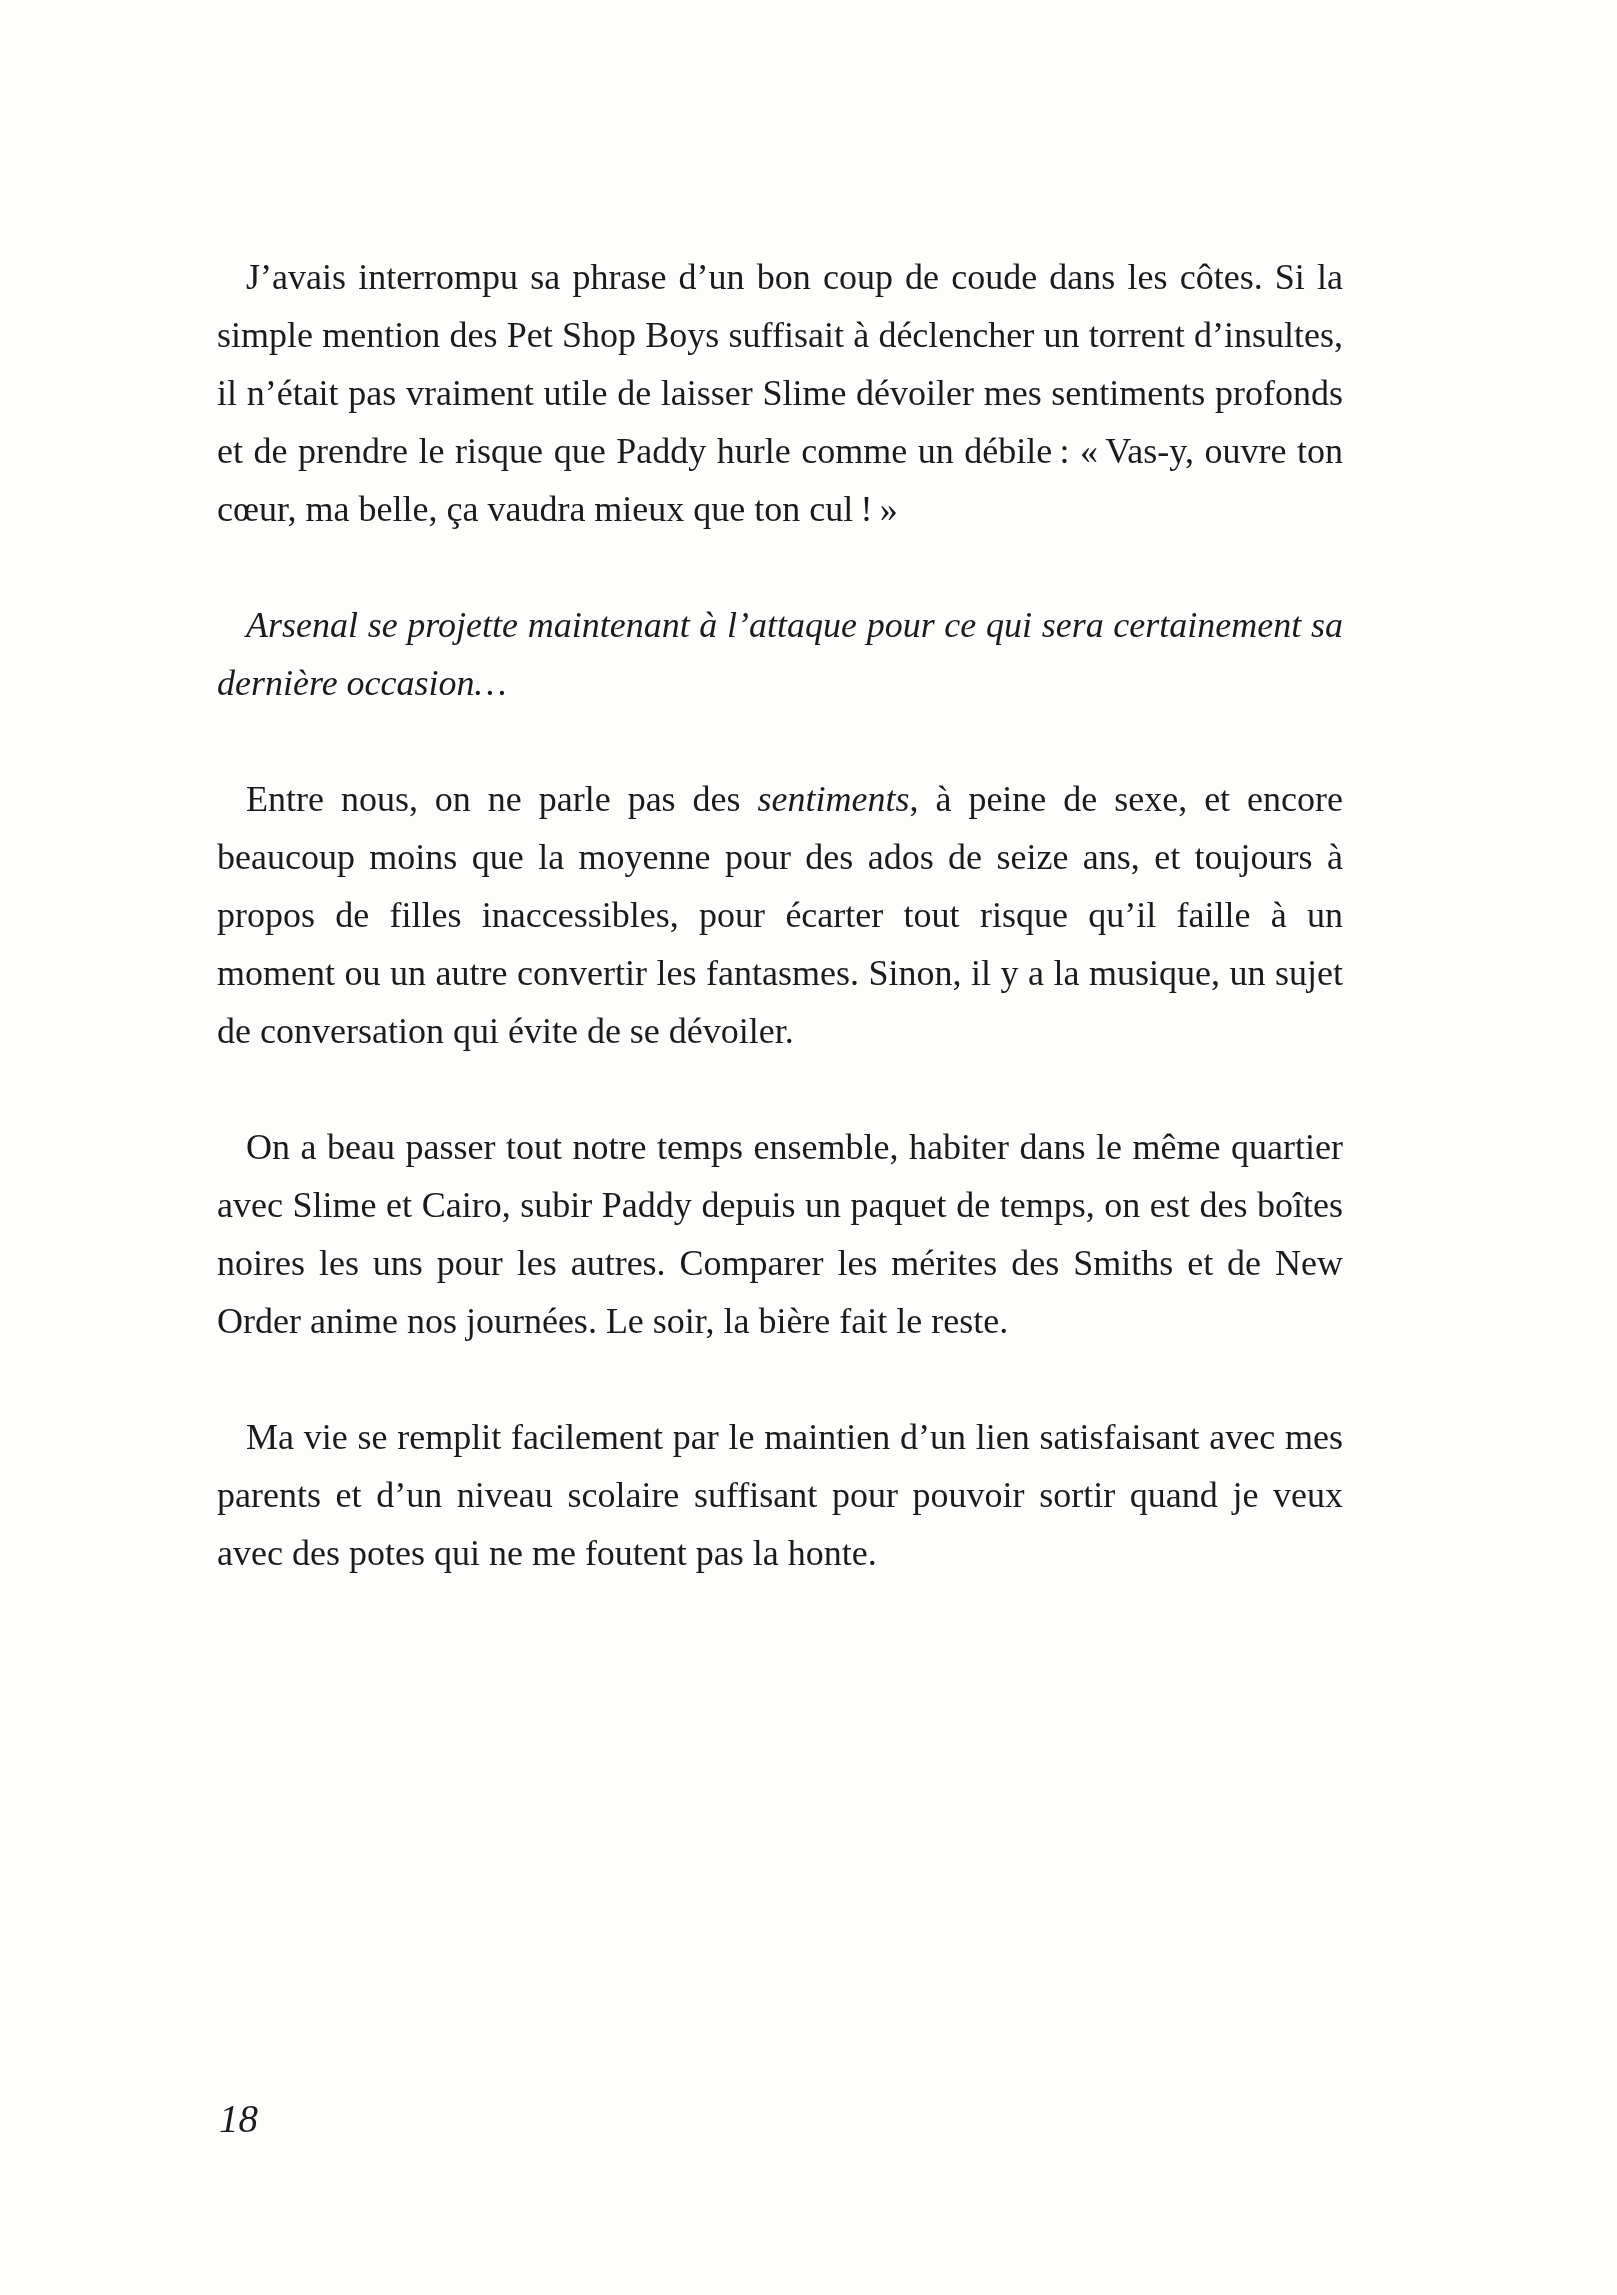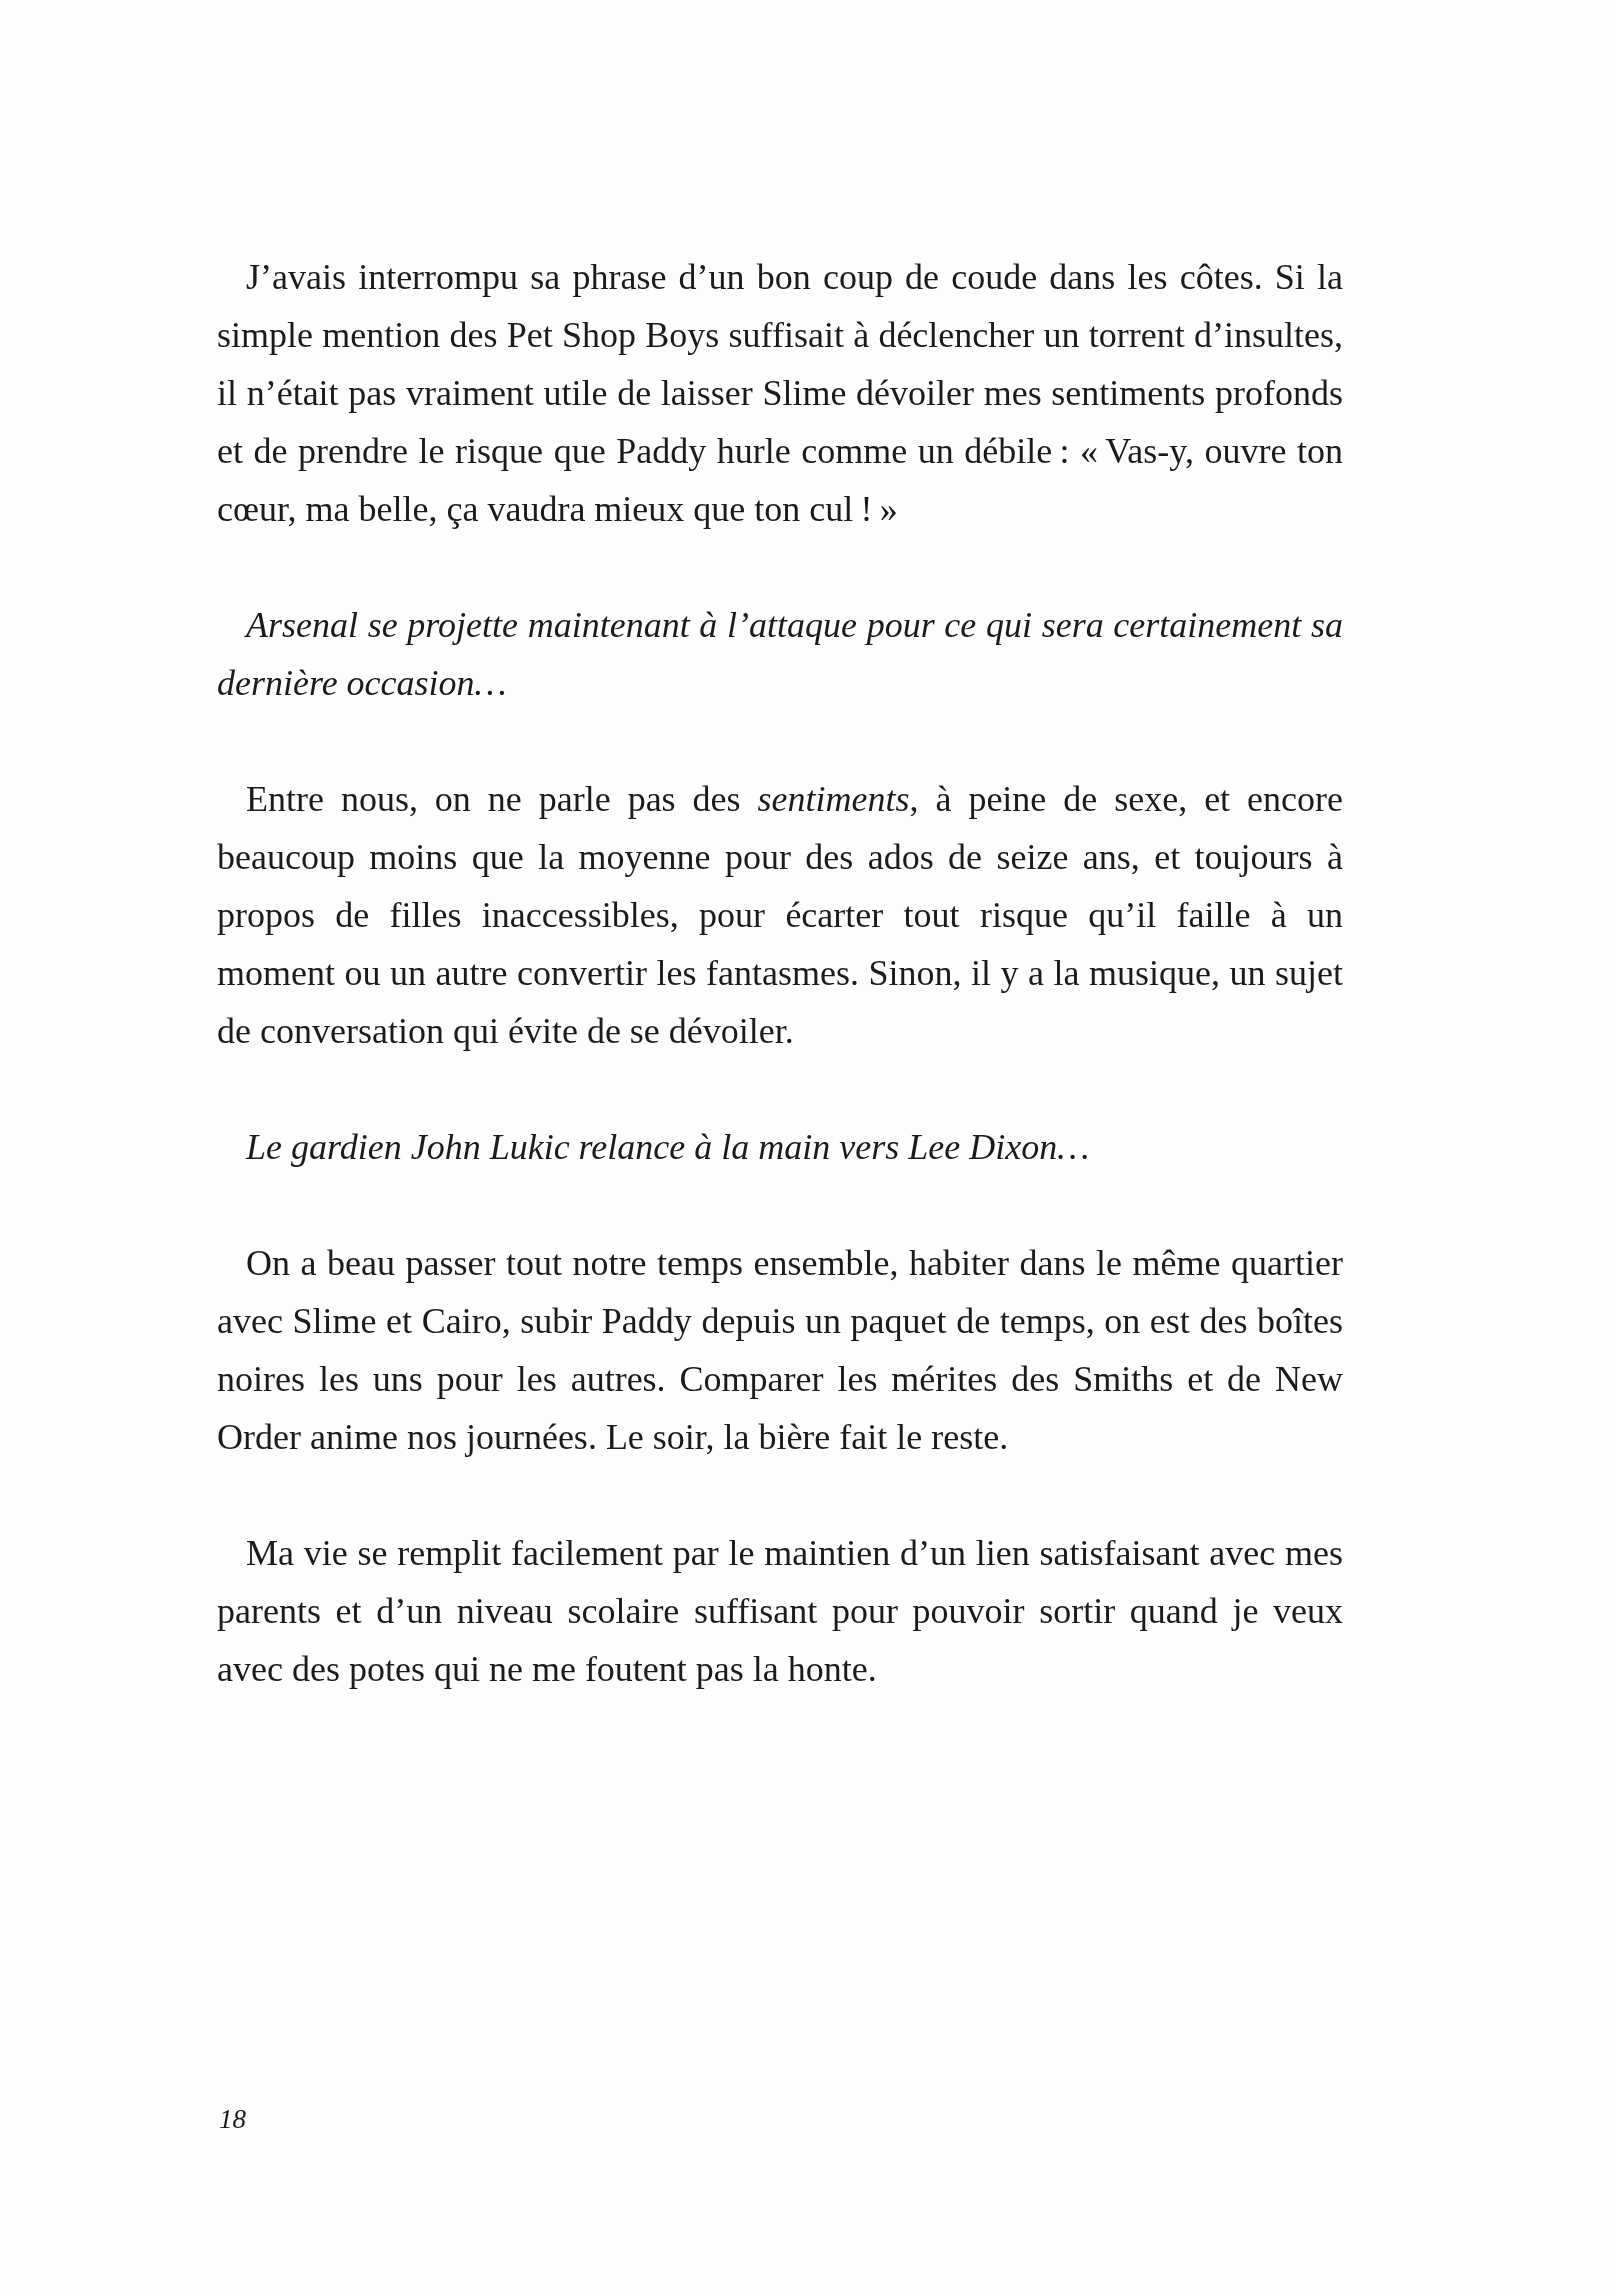--- a/index.html
+++ b/index.html
@@ -39,37 +39,36 @@
   p.commentary {
     font-style: italic;
   }
   em.inline-italic {
     font-style: italic;
   }
   .folio {
     position: absolute;
     left: 219px;
     top: 2096px;
-    font-size: 27px;
+    font-size: 39px;
     line-height: 46px;
     font-style: italic;
   }
 </style>
 </head>
 <body>
 
 <div class="book-page">
   <main class="text-block">
     <p class="roman">J’avais interrompu sa phrase d’un bon coup de coude dans les côtes. Si la simple mention des Pet Shop Boys suffisait à déclencher un torrent d’insultes, il n’était pas vraiment utile de laisser Slime dévoiler mes sentiments profonds et de prendre le risque que Paddy hurle comme un débile : « Vas-y, ouvre ton cœur, ma belle, ça vaudra mieux que ton cul ! »</p>
 
     <p class="commentary">Arsenal se projette maintenant à l’attaque pour ce qui sera certainement sa dernière occasion…</p>
 
     <p class="roman"><span>Entre nous, on ne parle pas des </span><em class="inline-italic">sentiments</em><span>, à peine de sexe, et encore beaucoup moins que la moyenne pour des ados de seize ans, et toujours à propos de filles inaccessibles, pour écarter tout risque qu’il faille à un moment ou un autre convertir les fantasmes. Sinon, il y a la musique, un sujet de conversation qui évite de se dévoiler.</span></p>
 
-    <p class="commentary">Le gardien John Lukic relance à la main vers Lee Dixon…</p>
 
     <p class="roman">On a beau passer tout notre temps ensemble, habiter dans le même quartier avec Slime et Cairo, subir Paddy depuis un paquet de temps, on est des boîtes noires les uns pour les autres. Comparer les mérites des Smiths et de New Order anime nos journées. Le soir, la bière fait le reste.</p>
 
 
     <p class="roman">Ma vie se remplit facilement par le maintien d’un lien satisfaisant avec mes parents et d’un niveau scolaire suffisant pour pouvoir sortir quand je veux avec des potes qui ne me foutent pas la honte.</p>
   </main>
 
   <div class="folio">18</div>
 </div>
 

